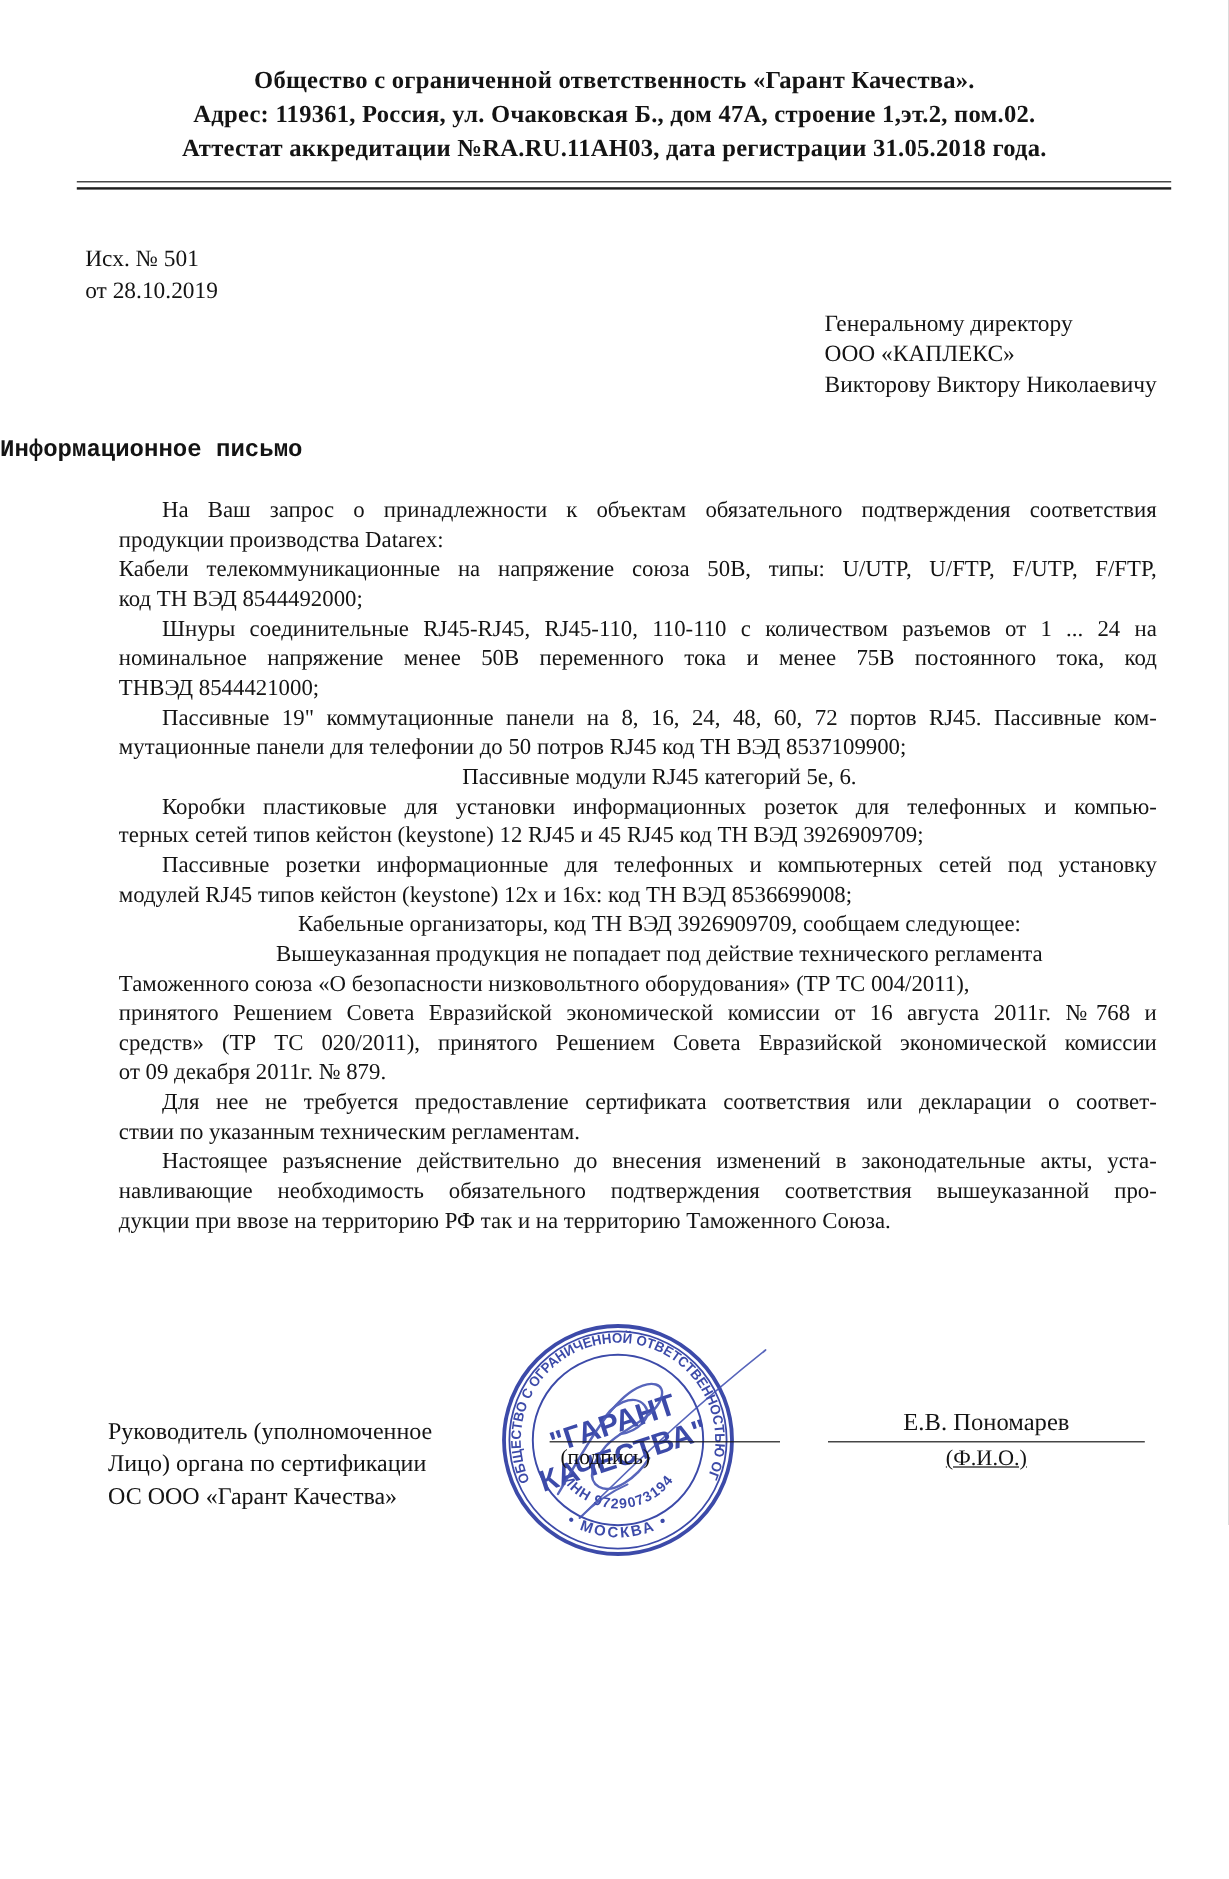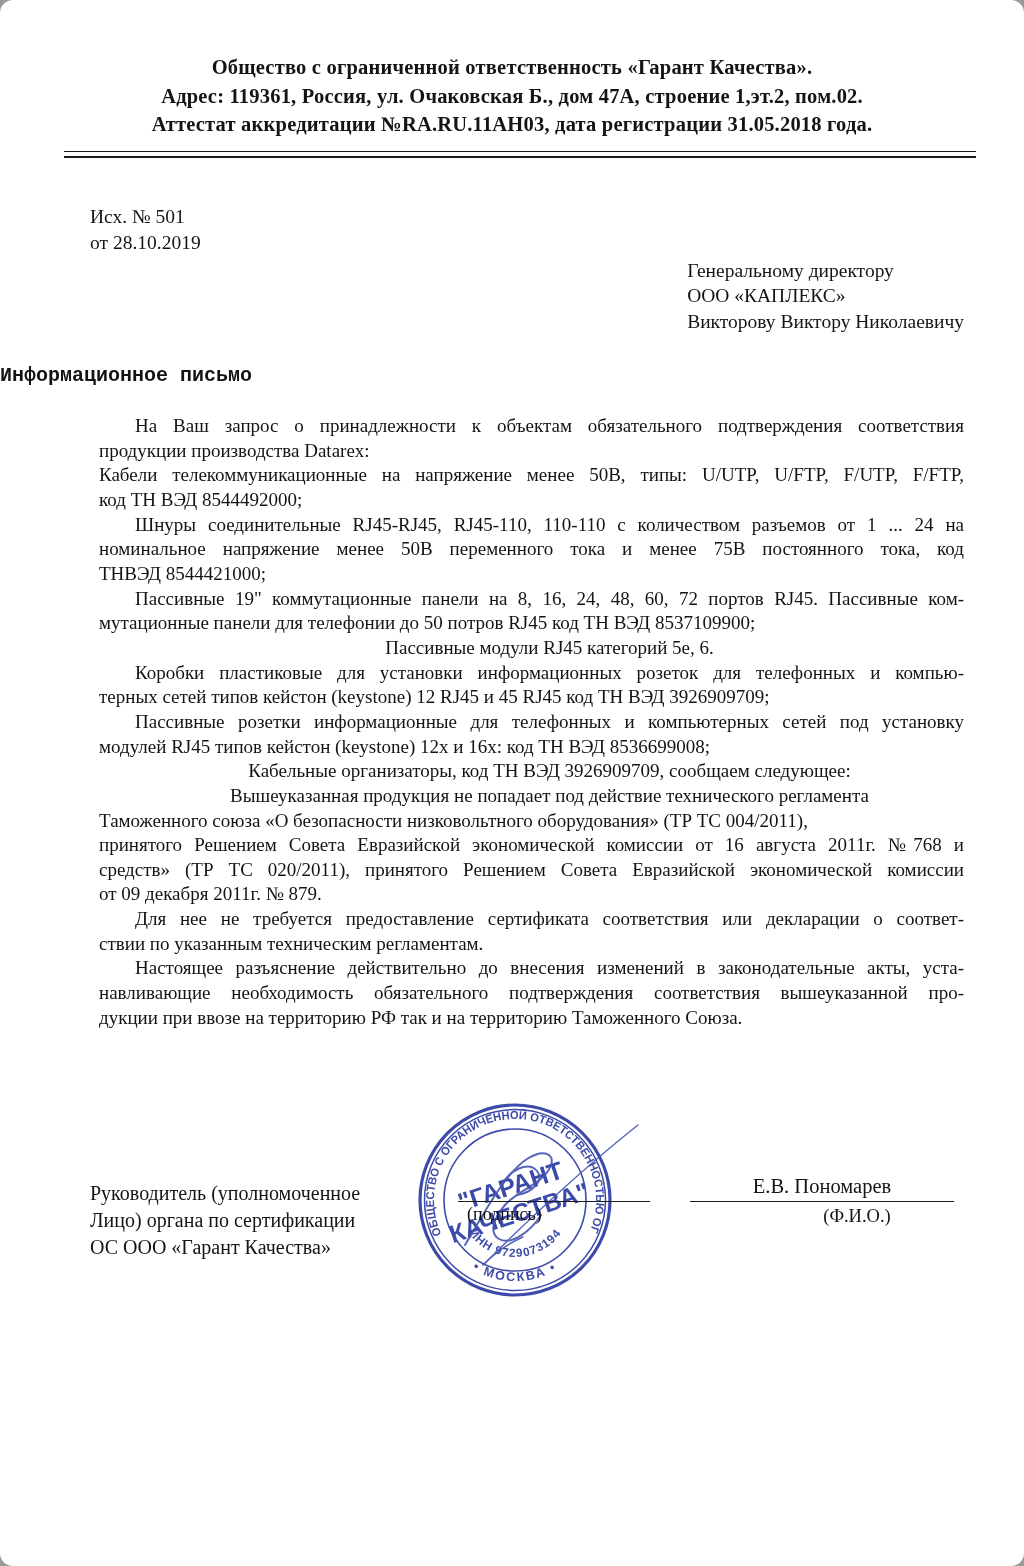--- a/index.html
+++ b/index.html
@@ -1,32 +1,31 @@
 <!DOCTYPE html>
 <html><head>
 <meta charset="utf-8">
 <style>
   html,body{margin:0;padding:0;background:#9a9a9a;}
   .page{
     position:relative; width:1024px; height:1566px; background:#ffffff;
     font-family:"Liberation Serif", serif; color:#141414; overflow:hidden;
     margin:0 auto;
-    border-radius:13px;
   }
   .header{
     position:absolute; top:53px; left:0; width:100%;
     text-align:center; font-weight:bold; font-size:20.5px; line-height:28.7px;
     letter-spacing:0.2px;
   }
   .rule{
     position:absolute; top:151px; left:64px; width:912px; height:4px;
     border-top:1.8px solid #1c1c1c; border-bottom:2.4px solid #1c1c1c;
   }
   .ref{
-    position:absolute; top:204px; left:90px;
+    position:absolute; top:204px; left:71px;
     font-size:19.5px; line-height:25.5px;
   }
   .addressee{
     position:absolute; top:258px; right:60px; 
     font-size:19.5px; line-height:25.4px;
   }
   .title{
     position:absolute; top:364px; left:0; width:100%;
     text-align:left; font-weight:bold; font-size:20px;font-family:Liberation Mono, monospace;
   }
@@ -51,22 +50,23 @@
   .sign-label{
     position:absolute; top:1204px; left:467px; width:150px; text-align:left;
     font-size:18px; z-index:2; color:#111;
   }
   .name-wrap{
     position:absolute; top:1175px; left:690px; width:264px; height:26px;
     text-align:center; font-size:20.5px; border-bottom:1.7px solid #1a1a1a;
     z-index:2;
   }
   .fio-label{
-    position:absolute; top:1206px; left:725px; width:264px; text-align:center;
+    position:absolute; top:1206px; left:690px; width:264px; text-align:center;
     font-size:18.5px;
+    text-decoration:underline;
   }
 </style>
 </head>
 <body>
 
 <div class="page">
 
   <div class="header">
     <div>Общество с ограниченной ответственность «Гарант Качества».</div>
     <div>Адрес: 119361, Россия, ул. Очаковская Б., дом 47А, строение 1,эт.2, пом.02.</div>
@@ -84,21 +84,21 @@
     <div>Генеральному директору</div>
     <div>ООО «КАПЛЕКС»</div>
     <div>Викторову Виктору Николаевичу</div>
   </div>
 
   <div class="title">Информационное письмо</div>
 
   <div class="body-text" id="body-container">
       <div class="body-line just ind">На Ваш запрос о принадлежности к объектам обязательного подтверждения соответствия</div>
       <div class="body-line">продукции производства Datarex:</div>
-      <div class="body-line just">Кабели телекоммуникационные на напряжение менее 50В, типы: U/UTP, U/FTP, F/UTP, F/FTP,</div>
+      <div class="body-line just">Кабели телекоммуникационные на напряжение союза 50В, типы: U/UTP, U/FTP, F/UTP, F/FTP,</div>
       <div class="body-line">код ТН ВЭД 8544492000;</div>
       <div class="body-line just ind">Шнуры соединительные RJ45-RJ45, RJ45-110, 110-110 с количеством разъемов от 1 ... 24 на</div>
       <div class="body-line just">номинальное напряжение менее 50В переменного тока и менее 75В постоянного тока, код</div>
       <div class="body-line">ТНВЭД 8544421000;</div>
       <div class="body-line just ind">Пассивные 19" коммутационные панели на 8, 16, 24, 48, 60, 72 портов RJ45. Пассивные ком-</div>
       <div class="body-line">мутационные панели для телефонии до 50 потров RJ45 код ТН ВЭД 8537109900;</div>
       <div class="body-line ind">Пассивные модули RJ45 категорий 5е, 6.</div>
       <div class="body-line just ind">Коробки пластиковые для установки информационных розеток для телефонных и компью-</div>
       <div class="body-line">терных сетей типов кейстон (keystone) 12 RJ45 и 45 RJ45 код ТН ВЭД 3926909709;</div>
       <div class="body-line just ind">Пассивные розетки информационные для телефонных и компьютерных сетей под установку</div>

